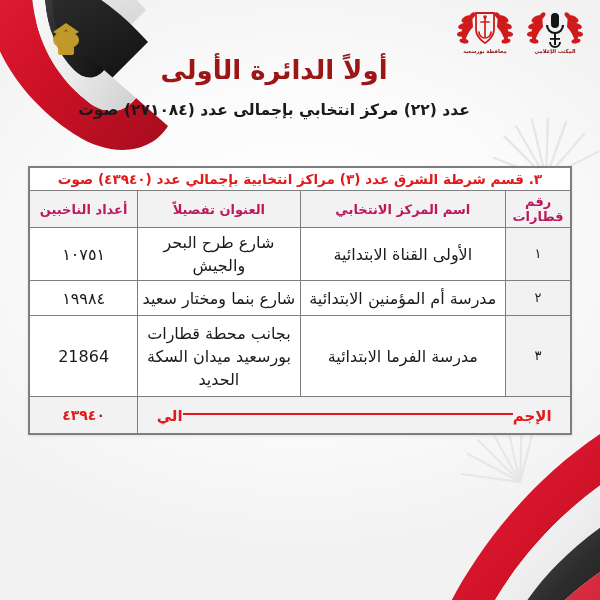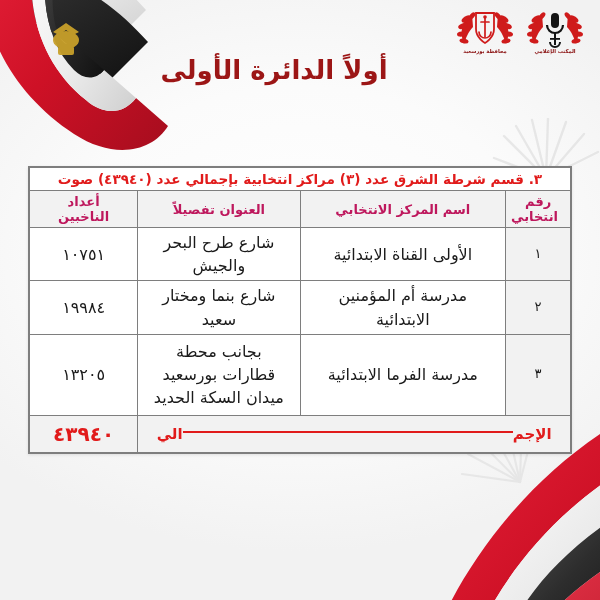--- a/index.html
+++ b/index.html
@@ -105,21 +105,21 @@
   table.grid {
     width: 100%;
     border-collapse: collapse;
     table-layout: fixed;
     direction: rtl;
   }
   table.grid td, table.grid th {
     border: 1px solid #7e7e7e;
     text-align: center;
     vertical-align: middle;
-    padding: 3px 12px;
+    padding: 3px 4px;
   }
 
   .section-head td {
     background: #ffffff;
     color: #e11b1b;
     font-size: 13.6px;
     font-weight: bold;
     padding: 7px 6px;
     border-right: none;
     border-left: none;
@@ -173,21 +173,21 @@
   .total-label .kashida {
     display: inline-block;
     vertical-align: middle;
     height: 2px;
     background: #e11b1b;
     width: 330px;
     margin: 0 0 4px 0;
   }
   .total-value {
     color: #e11b1b;
-    font-size: 20px;
+    font-size: 14px;
     font-weight: bold;
   }
 
   
   .c-lagna { width: 12%; }
   .c-markaz { width: 38%; }
   .c-onwan  { width: 30%; }
   .c-nakhib { width: 20%; }
 </style>
 </head>
@@ -349,38 +349,39 @@
         </g>
         <circle cx="31" cy="11" r="1.8" fill="#cf1b1b"></circle>
       </svg>
       <div class="logo-caption">محافظة بورسعيد</div>
     </div>
 
   </div>
 
   <div class="title-block">
     <div class="main-title">أولاً الدائرة الأولى</div>
+    <div class="sub-title">عدد (٢٢) مركز انتخابي بإجمالى عدد (٢٧١٠٨٤) صوت</div>
   </div>
 
   <div class="table-wrap">
     <table class="grid">
       <colgroup>
         <col class="c-lagna">
           <col class="c-markaz">
           <col class="c-onwan">
           <col class="c-nakhib">
       </colgroup>
       <tbody>
 
         <tr class="section-head">
           <td colspan="4">٣. قسم شرطة الشرق عدد (٣) مراكز انتخابية بإجمالي عدد (٤٣٩٤٠) صوت</td>
         </tr>
 
         <tr class="col-head">
-          <th>رقم انتخابي</th>
+          <th>رقم قطارات</th>
           <th>اسم المركز الانتخابي</th>
           <th>العنوان تفصيلاً</th>
           <th>أعداد الناخبين</th>
         </tr>
 
         <tr class="data-row">
           <td class="num-cell">١</td>
           <td>الأولى القناة الابتدائية</td>
           <td>شارع طرح البحر والجيش</td>
           <td>١٠٧٥١</td>
@@ -390,21 +391,21 @@
           <td class="num-cell">٢</td>
           <td>مدرسة أم المؤمنين الابتدائية</td>
           <td>شارع بنما ومختار سعيد</td>
           <td>١٩٩٨٤</td>
         </tr>
 
         <tr class="data-row tall">
           <td class="num-cell">٣</td>
           <td>مدرسة الفرما الابتدائية</td>
           <td>بجانب محطة قطارات بورسعيد ميدان السكة الحديد</td>
-          <td>١٣٢٠٥</td>
+          <td>21864</td>
         </tr>
 
         <tr class="total-row">
           <td colspan="3" class="total-label"><span class="lbl-start">الإجم</span><span class="kashida"></span><span class="lbl-end">الي</span></td>
           <td class="total-value">٤٣٩٤٠</td>
         </tr>
 
       </tbody>
     </table>
   </div>

